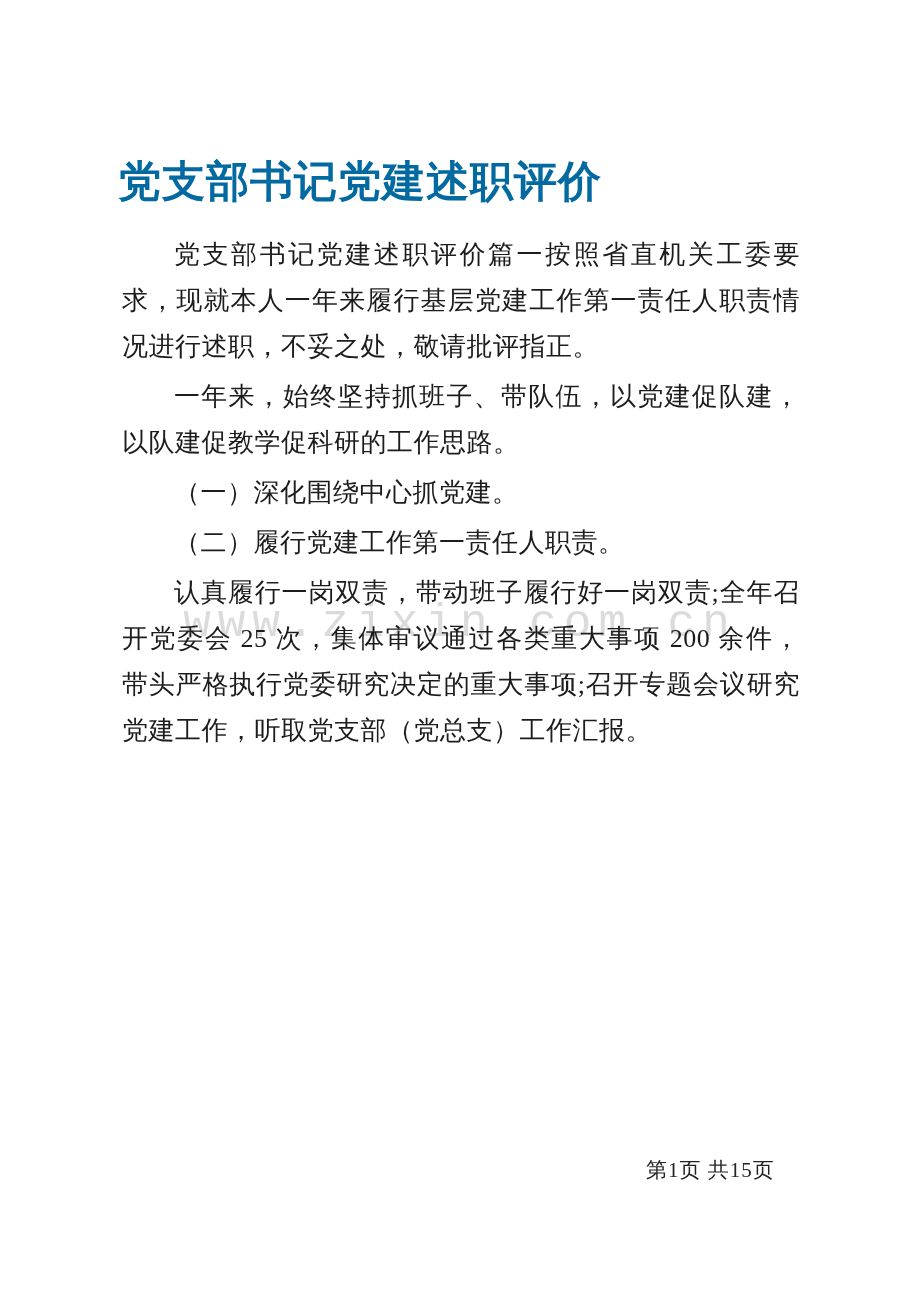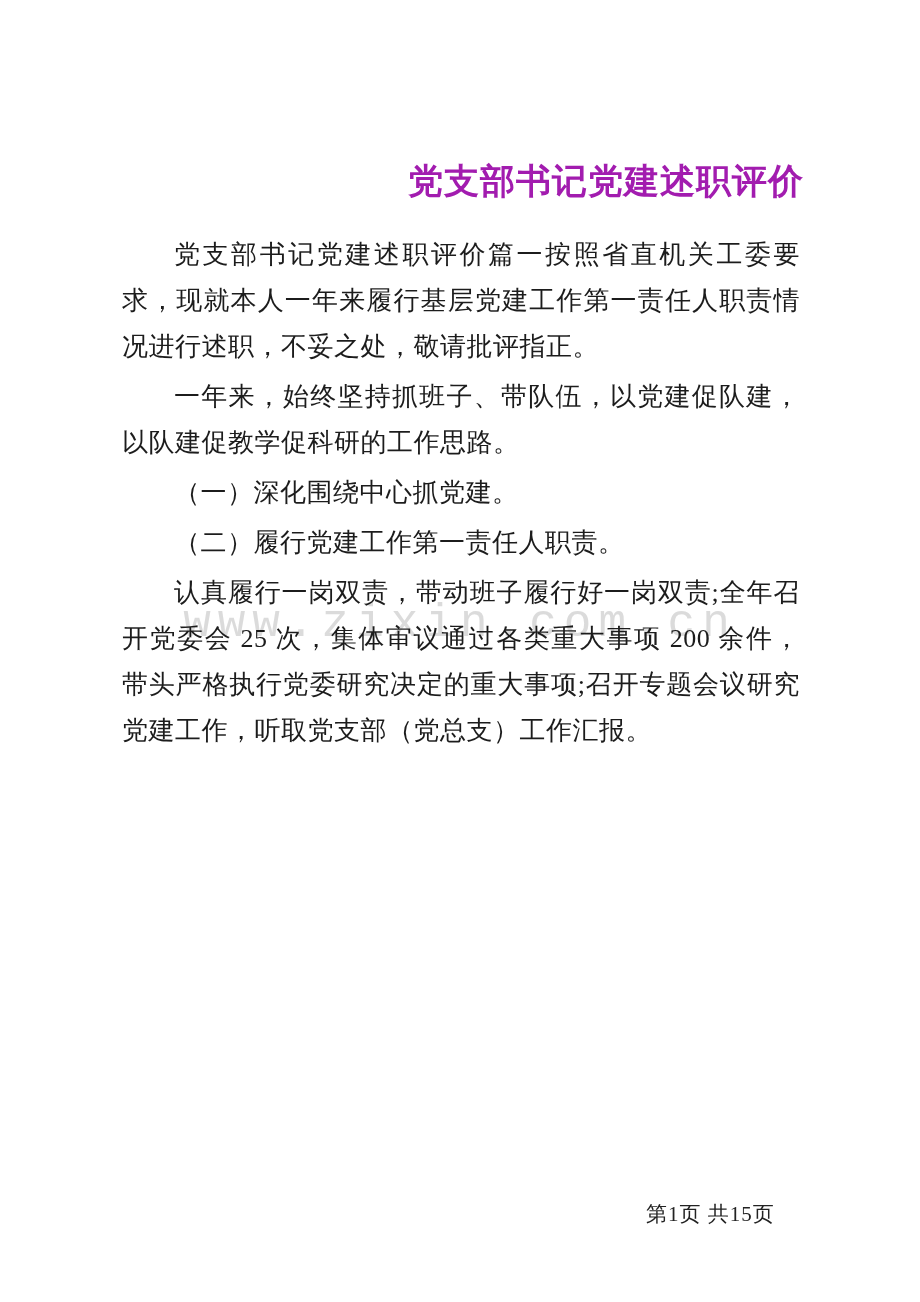--- a/index.html
+++ b/index.html
@@ -35,41 +35,41 @@
     white-space: nowrap;
   }
   .content {
     position: absolute;
     top: 158px;
     left: 118px;
     right: 116px;
     z-index: 1;
   }
   .doc-title {
-    font-size: 35px;
+    font-size: 43px;
     font-weight: bold;
-    text-align: right;
+    text-align: left;
     line-height: 48px;
     margin: 0 0 26px 0;
     letter-spacing: 1px;
-    color: #a21caf;
+    color: #0369a1;
   }
   .para {
     margin: 4px;
     font-size: 26px;
     line-height: 46px;
     text-indent: 2em;
     text-align: justify;
     text-justify: inter-ideograph;
     letter-spacing: 0.5px;
     color: #1c1c1c;
   }
   .footer {
     position: absolute;
-    top: 1200px;
+    top: 1156px;
     left: 646px;
     z-index: 1;
     font-size: 21px;
     line-height: 28px;
     color: #222222;
     letter-spacing: 1px;
   }
 </style>
 </head>
 <body>

